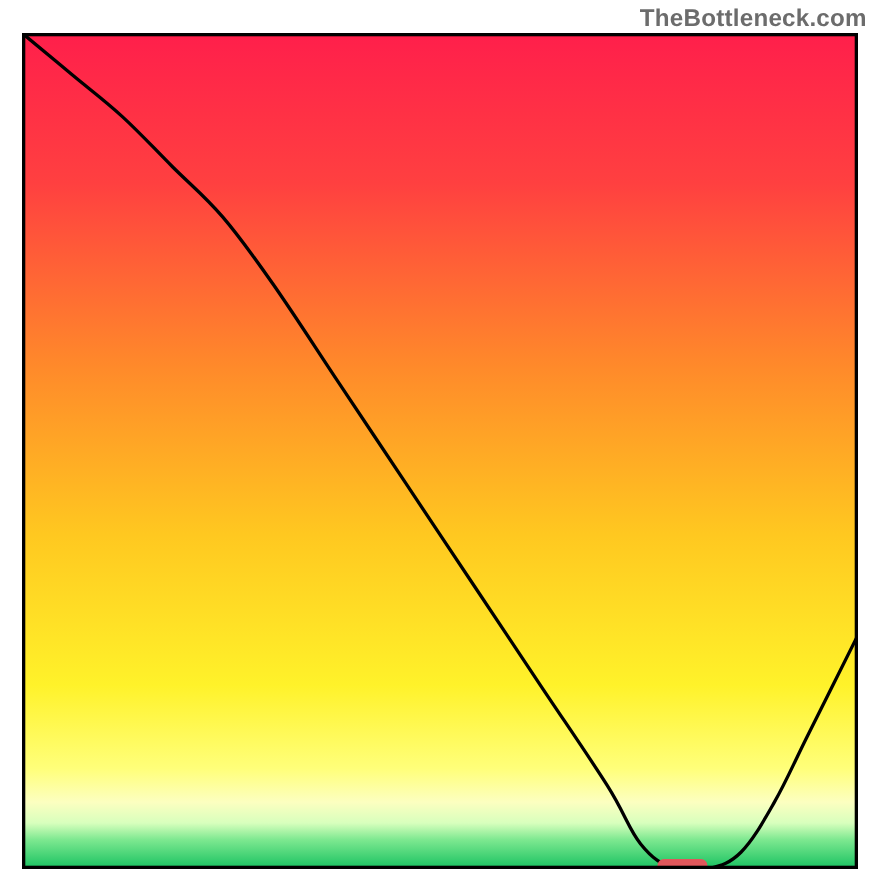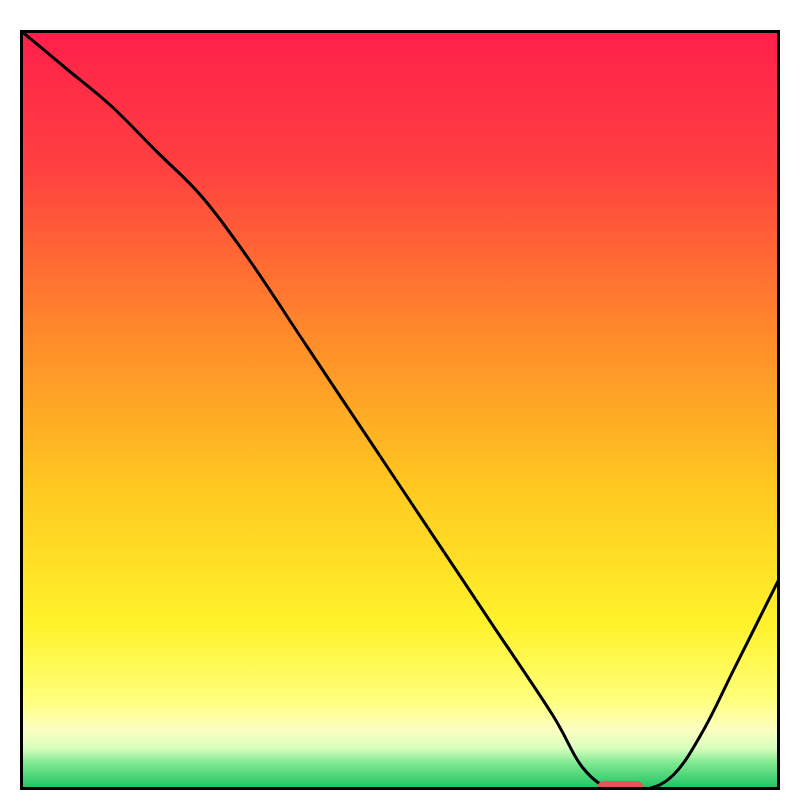--- a/index.html
+++ b/index.html
@@ -33,20 +33,21 @@
     height: 760px;
   }
   svg {
     display: block;
   }
 </style>
 </head>
 <body>
 
 <div class="container">
+  <div class="watermark">TheBottleneck.com</div>
 
   <div class="plot">
     <svg id="chart-svg" width="760" height="760" viewBox="0 0 760 760">
         <defs>
           <linearGradient id="bg-grad" x1="0" y1="0" x2="0" y2="1">
             <stop offset="0%" stop-color="#ff1f4b"></stop>
             <stop offset="18%" stop-color="#ff4040"></stop>
             <stop offset="40%" stop-color="#ff8a2a"></stop>
             <stop offset="60%" stop-color="#ffc820"></stop>
             <stop offset="78%" stop-color="#fff22a"></stop>

